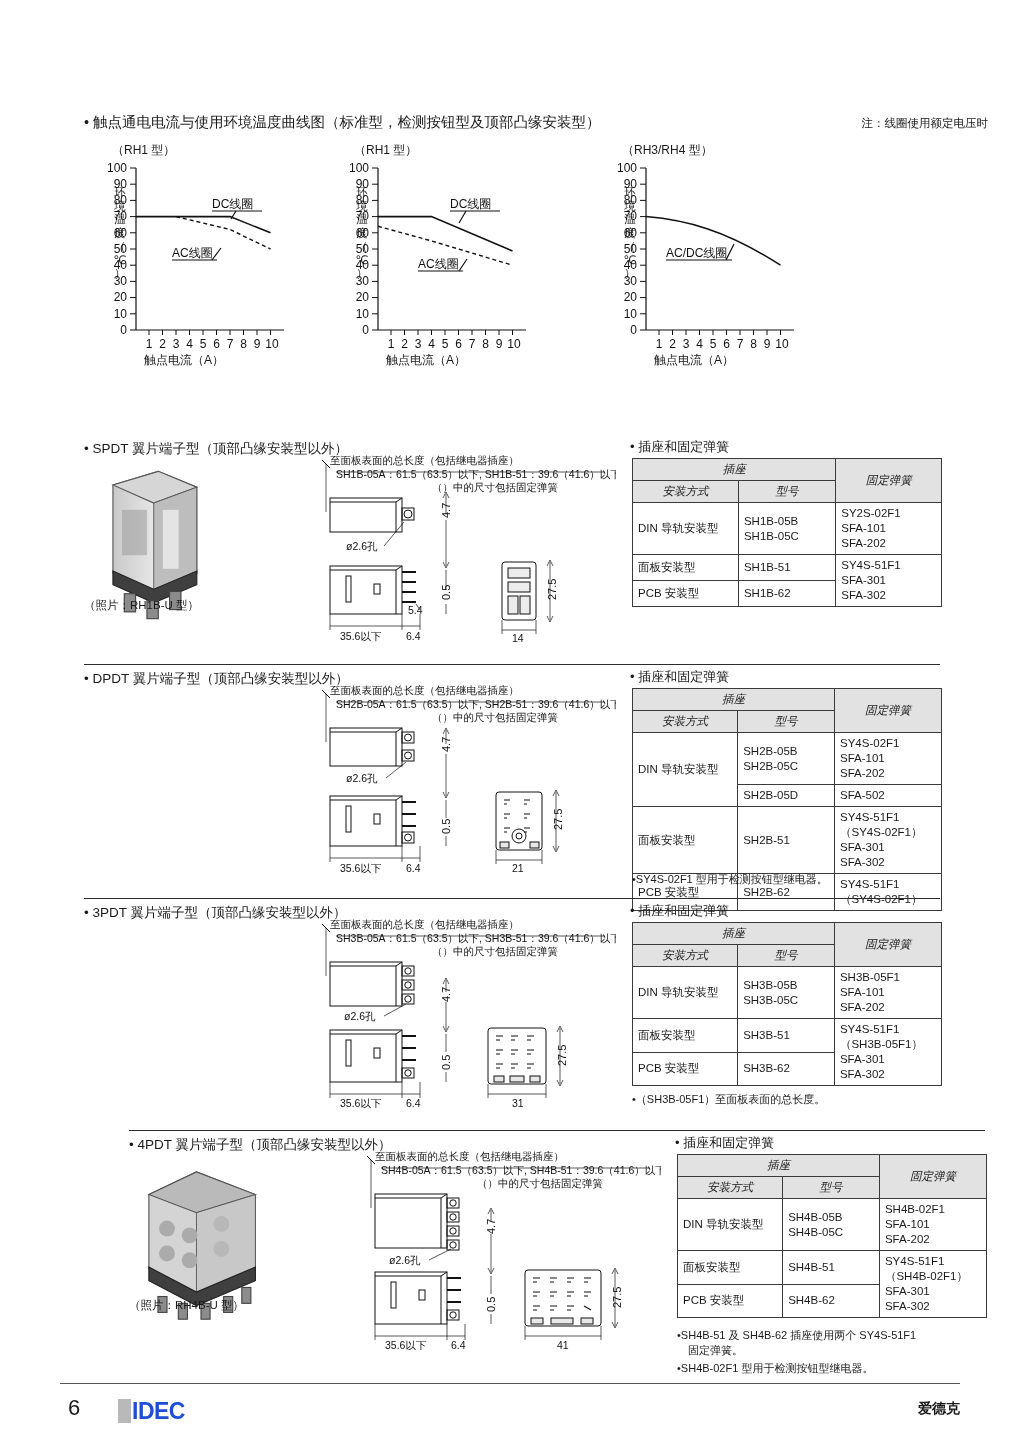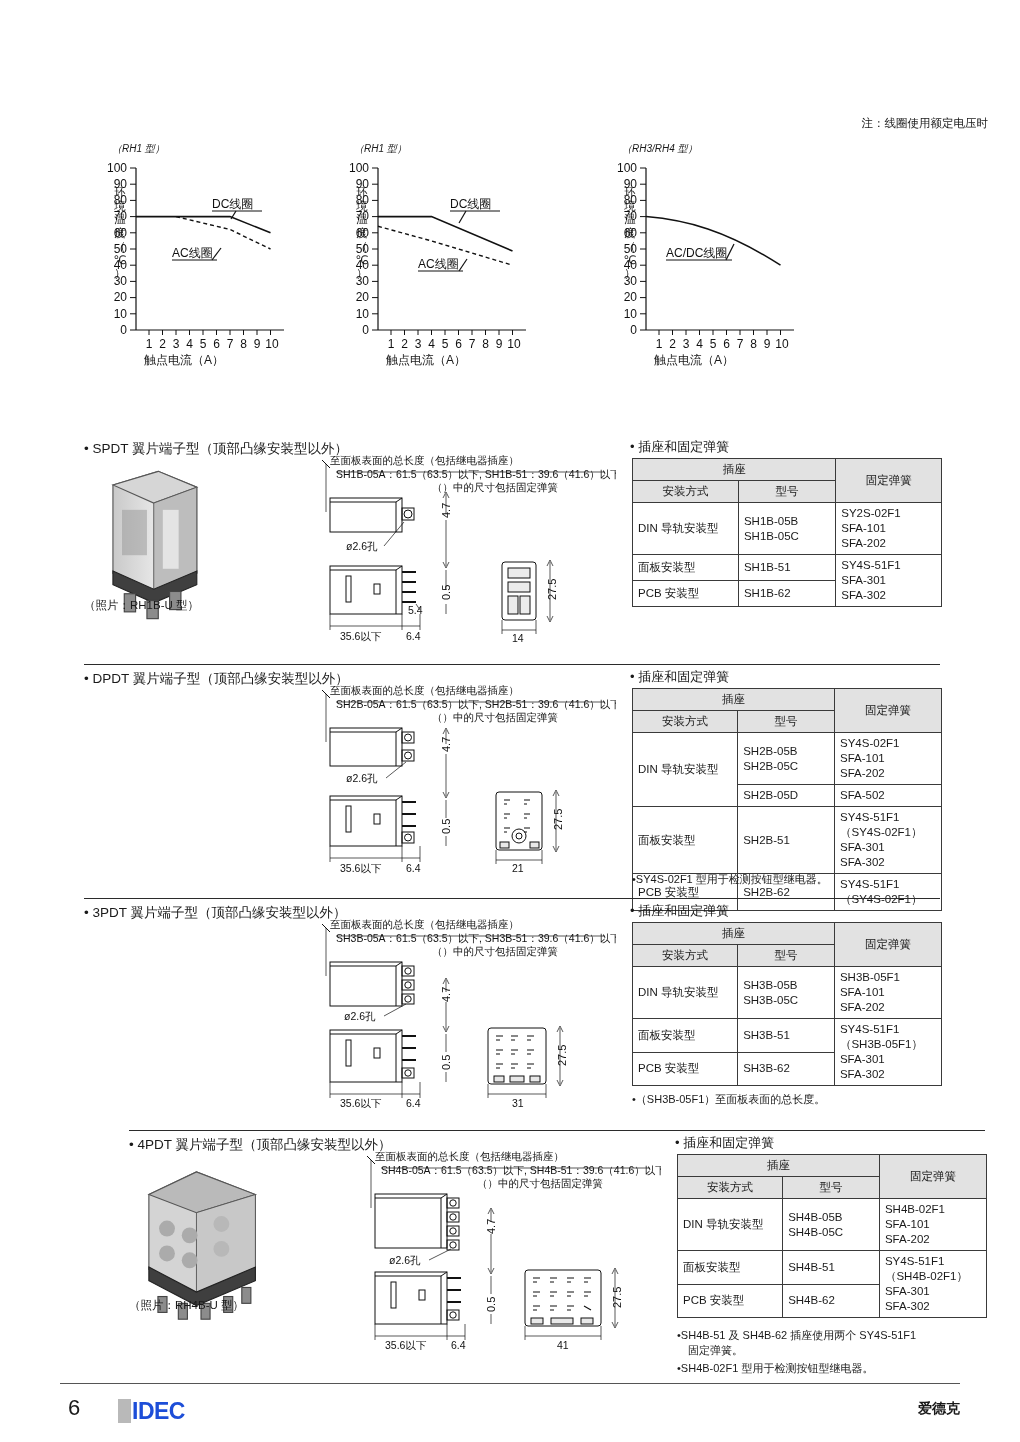--- a/index.html
+++ b/index.html
@@ -23,21 +23,21 @@
     position:absolute;right:60px;top:13px;color:#ffffff;
     font-size:15px;font-weight:bold;
   }
 
   
   .chart-section{position:absolute;left:0;top:110px;width:1020px;height:255px;}
   .chart-title{position:absolute;left:84px;top:3px;font-size:14.5px;white-space:nowrap;}
   .chart-note{position:absolute;right:32px;top:6px;font-size:11.5px;font-family:"Liberation Serif","DejaVu Serif",serif;}
   .chart-box{position:absolute;top:32px;width:300px;height:225px;}
   .c1{left:84px;} .c2{left:326px;} .c3{left:594px;}
-  .chart-cap{position:absolute;left:28px;top:0;font-size:10px;white-space:nowrap;font-style:italic;}
+  .chart-cap{position:absolute;left:28px;top:0;font-size:12px;white-space:nowrap;}
   .chart-svg{position:absolute;left:0;top:16px;}
   .axis-y-label{
     position:absolute;left:28px;top:44px;width:16px;
     font-size:11.5px;line-height:13.5px;text-align:center;
   }
   .axis-x-label{position:absolute;left:60px;top:210px;font-size:12px;white-space:nowrap;}
 
   
   .banner{
     position:absolute;left:84px;top:388px;width:856px;height:38px;
@@ -67,21 +67,21 @@
   
   .tbl-head{position:absolute;left:546px;font-size:13px;white-space:nowrap;}
   .tbl{
     position:absolute;left:548px;border-collapse:collapse;width:310px;
     font-size:11.5px;background:#fff;
   }
   .tbl th,.tbl td{
     border:1px solid #3a3a3a;padding:3px 5px;vertical-align:middle;
     font-weight:normal;line-height:15px;
   }
-  .tbl th{background:#e2e2e2;text-align:center;font-size:11.5px;}
+  .tbl th{background:#e2e2e2;text-align:center;font-size:11.5px;font-style:italic;}
   .tbl td{text-align:left;}
   .tbl .c-mount{width:108px;}
   .tbl .c-model{width:96px;}
   .tbl .c-spring{width:106px;}
   .footnote{position:absolute;left:548px;font-size:11px;line-height:15px;white-space:nowrap;}
 
   
   .foot-rule{position:absolute;left:60px;top:1383px;width:900px;height:1px;background:#555;}
   .pg-num{position:absolute;left:68px;top:1395px;font-size:22px;}
   .logo{position:absolute;left:118px;top:1398px;height:26px;display:flex;align-items:center;}
@@ -89,20 +89,21 @@
   .logo-txt{font-size:23px;font-weight:bold;color:#1d4ed8;letter-spacing:-.5px;margin-left:1px;}
   .foot-right{position:absolute;right:60px;top:1400px;font-size:14px;font-weight:bold;}
 </style>
 </head>
 <body>
 
 <div class="page">
 
 
   <div class="chart-section">
+    <div class="chart-title">• 触点通电电流与使用环境温度曲线图（标准型，检测按钮型及顶部凸缘安装型）</div>
     <div class="chart-note">注：线圈使用额定电压时</div>
 
     <div class="chart-box c1">
       <div class="chart-cap">（RH1 型）</div>
       <div class="axis-y-label">环<br>境<br>温<br>度<br>（<br>℃<br>）</div>
       <svg class="chart-svg" width="300" height="200">
         <g stroke="#111" stroke-width="1.2" fill="none">
           <line x1="52" y1="10" x2="52" y2="172"></line>
           <line x1="52" y1="172" x2="200" y2="172"></line>
         </g>

